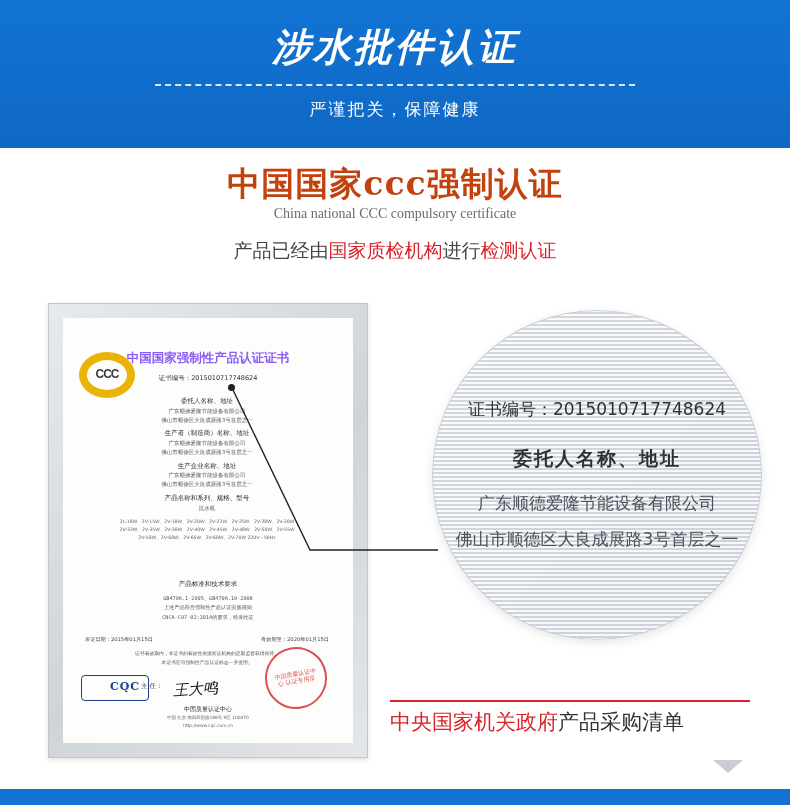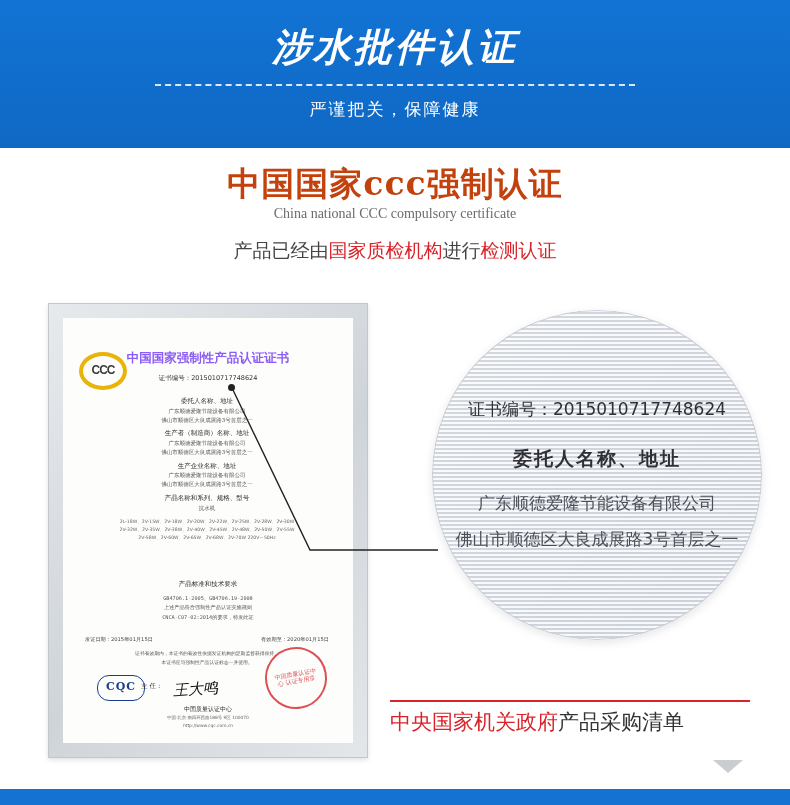--- a/index.html
+++ b/index.html
@@ -113,21 +113,21 @@
     height: 100%;
     background: #fdfdfb;
     box-sizing: border-box;
     padding: 16px 18px;
     overflow: hidden;
   }
   .ccc-logo {
     position: absolute;
     left: 16px; top: 34px;
     width: 40px; height: 30px;
-    border: 4px solid #eab308;
+    border: 8px solid #eab308;
     border-radius: 50%;
     color: #3a3a3a;
     font-size: 12px;
     font-weight: bold;
     text-align: center;
     line-height: 28px;
     letter-spacing: -1px;
   }
   .cert-title {
     position: absolute;
@@ -213,31 +213,32 @@
     left: 18px; top: 332px;
     width: 252px;
     text-align: center;
     font-size: 4.8px;
     color: #555;
     line-height: 1.8;
     font-family: "DejaVu Sans", "Liberation Sans", sans-serif;
   }
   .cqc-mark {
     position: absolute;
-    left: 34px; bottom: 42px;
+    left: 18px; bottom: 42px;
     width: 46px; height: 24px;
     border: 1.5px solid #1a3f8f;
-    border-radius: 12px;
+    border-radius: 4px;
     color: #1a3f8f;
     font-size: 11px;
     font-weight: bold;
     text-align: center;
     line-height: 22px;
     letter-spacing: 1px;
     font-family: "DejaVu Serif", "Liberation Serif", serif;
+    padding-left: 20px;
   }
   .sign-label {
     position: absolute;
     left: 78px; bottom: 52px;
     font-size: 6.5px;
     color: #333;
     font-family: "DejaVu Sans", "Liberation Sans", sans-serif;
   }
   .signature {
     position: absolute;

